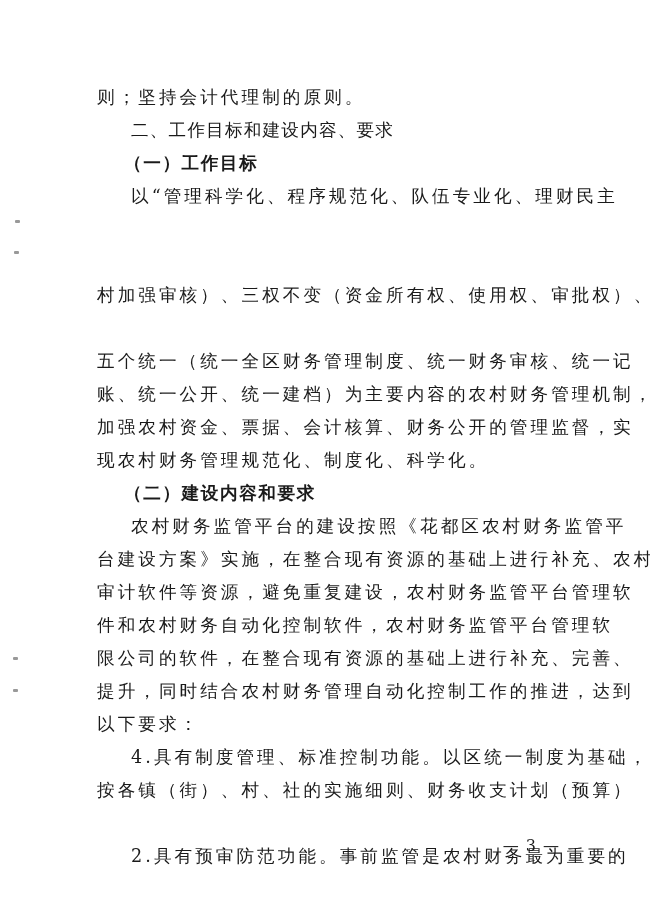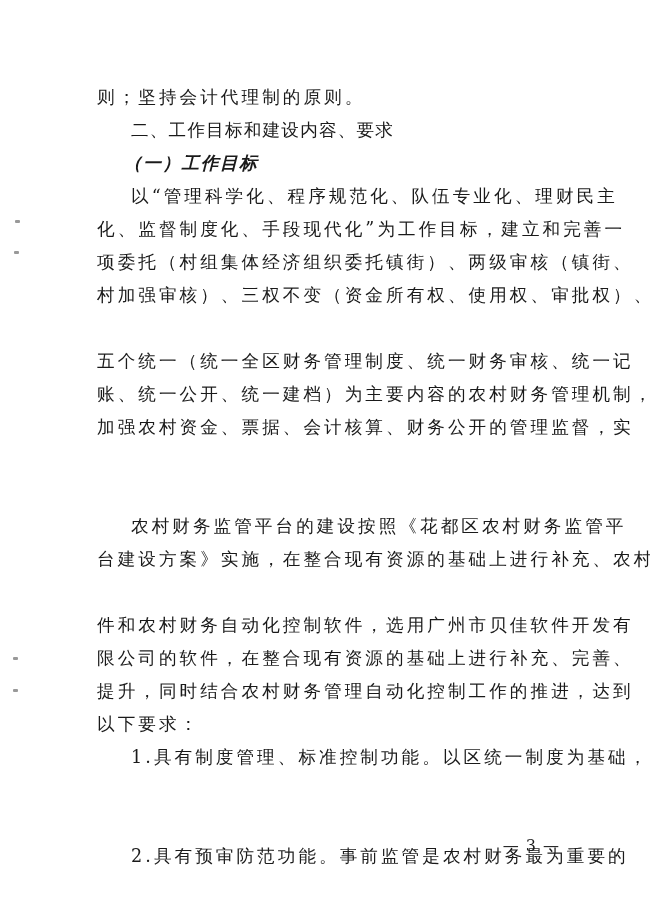--- a/index.html
+++ b/index.html
@@ -7,49 +7,51 @@
     width: 650px; height: 920px; background: #ffffff; position: relative; overflow: hidden;
     font-family: "DejaVu Serif", "Liberation Serif", serif; color: #1a1a1a;
   }
   .page { position: absolute; left: 0; top: 0; width: 650px; height: 920px; }
   .line {
     position: absolute; left: 97px; white-space: nowrap;
     font-size: 17.6px; line-height: 22px; letter-spacing: 3.05px;
   }
   .line.indent { left: 131px; }
   .line.heading { font-family: "DejaVu Sans", "Liberation Sans", sans-serif; letter-spacing: 1.2px; text-align: center; }
-  .line.subheading { font-weight: bold; letter-spacing: 1.6px; left: 124px; font-style: italic; }
+  .line.subheading { font-weight: bold; letter-spacing: 1.6px; left: 124px; }
   .footer {
     position: absolute; right: 90px; top: 836px; font-size: 16px; letter-spacing: 1px;
   }
   .margin-mark {
     position: absolute; width: 5px; height: 3px; background: #555; border-radius: 1px; opacity: .6;
   }
 </style>
 </head>
 <body>
 
 <div class="page">
   <div class="line" style="top:86px">则；坚持会计代理制的原则。</div>
   <div class="line indent heading" style="top:119px">二、工作目标和建设内容、要求</div>
   <div class="line subheading" style="top:152px">（一）工作目标</div>
   <div class="line indent" style="top:185px">以“管理科学化、程序规范化、队伍专业化、理财民主</div>
-  <div class="line" style="top:218px">化、监督制度化、手段现代化”为工作目标，建立和完善一</div>
-  <div class="line" style="top:251px">项委托（村组集体经济组织委托镇街）、两级审核（镇街、</div>
   <div class="line" style="top:284px">村加强审核）、三权不变（资金所有权、使用权、审批权）、</div>
   <div class="line" style="top:350px">五个统一（统一全区财务管理制度、统一财务审核、统一记</div>
   <div class="line" style="top:383px">账、统一公开、统一建档）为主要内容的农村财务管理机制，</div>
   <div class="line" style="top:416px">加强农村资金、票据、会计核算、财务公开的管理监督，实</div>
+  <div class="line" style="top:449px">现农村财务管理规范化、制度化、科学化。</div>
+  <div class="line subheading" style="top:482px">（二）建设内容和要求</div>
   <div class="line indent" style="top:515px">农村财务监管平台的建设按照《花都区农村财务监管平</div>
   <div class="line" style="top:548px">台建设方案》实施，在整合现有资源的基础上进行补充、农村</div>
-  <div class="line" style="top:614px">件和农村财务自动化控制软件，选用广州市贝佳软件开发有</div>
+  <div class="line" style="top:581px">审计软件等资源，避免重复建设，农村财务监管平台管理软</div>
+  <div class="line" style="top:614px">件和农村财务自动化控制软件，农村财务监管平台管理软</div>
   <div class="line" style="top:647px">限公司的软件，在整合现有资源的基础上进行补充、完善、</div>
   <div class="line" style="top:680px">提升，同时结合农村财务管理自动化控制工作的推进，达到</div>
   <div class="line" style="top:713px">以下要求：</div>
-  <div class="line indent" style="top:746px">1.具有制度管理、标准控制功能。以区统一制度为基础，</div>
+  <div class="line indent" style="top:746px">4.具有制度管理、标准控制功能。以区统一制度为基础，</div>
+  <div class="line" style="top:779px">按各镇（街）、村、社的实施细则、财务收支计划（预算）</div>
   <div class="line indent" style="top:845px">2.具有预审防范功能。事前监管是农村财务最为重要的</div>
 
   <div class="footer">— 3 —</div>
 
   <div class="margin-mark" style="left:15px;top:220px"></div>
   <div class="margin-mark" style="left:14px;top:251px"></div>
   <div class="margin-mark" style="left:13px;top:657px"></div>
   <div class="margin-mark" style="left:13px;top:689px"></div>
 </div>
 

